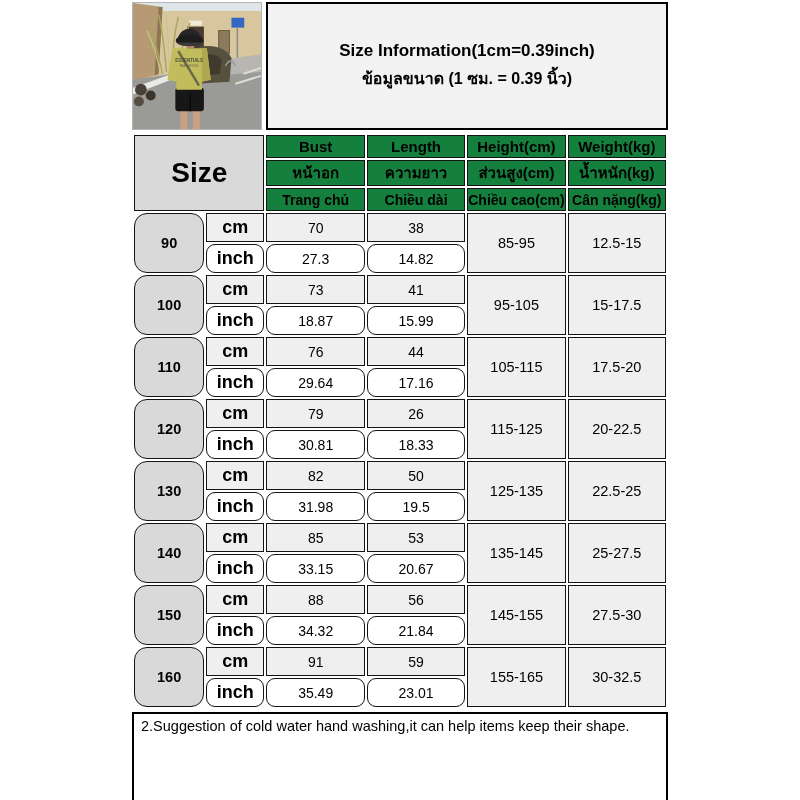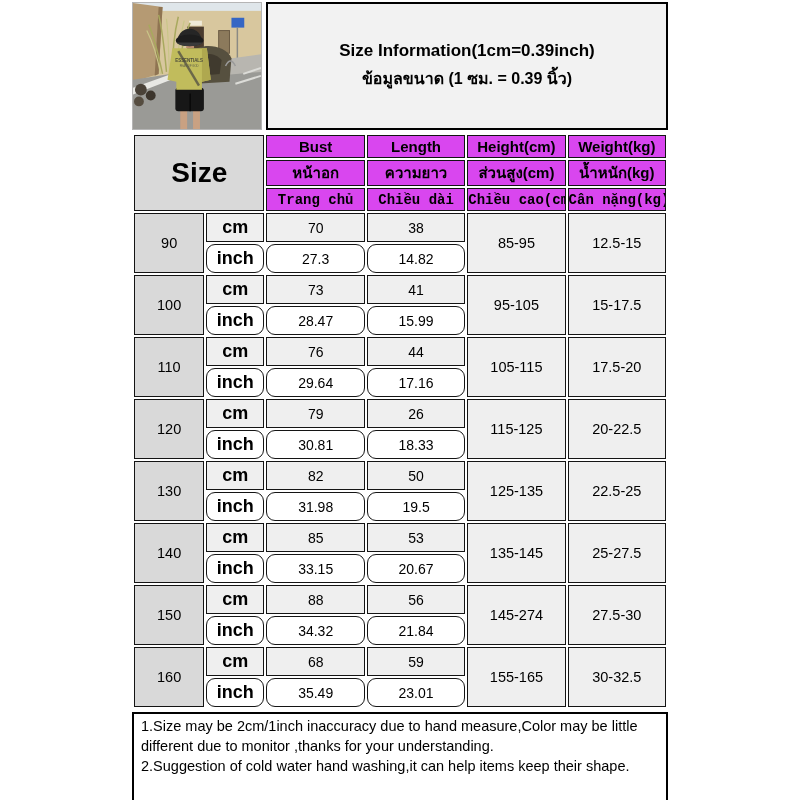--- a/index.html
+++ b/index.html
@@ -21,24 +21,24 @@
   .title-th{font-size:16px;font-weight:bold;}
   
   table.size-table{
     border-collapse:separate;border-spacing:2px;
     width:536px;table-layout:fixed;margin-top:3px;
   }
   table.size-table td{
     border:1px solid #141414;text-align:center;vertical-align:middle;
     padding:0;overflow:hidden;white-space:nowrap;
   }
-  td.hdr{background:#d946ef;font-weight:bold;font-size:15px;height:21px;}
-  td.hdr-vi{font-size:14px;font-family:Liberation Mono, monospace;}
+  td.hdr{background:#15803d;font-weight:bold;font-size:15px;height:21px;}
+  td.hdr-vi{font-size:14px;}
   td.size-big{background:#d9d9d9;font-weight:bold;font-size:28px;}
-  td.size-num{background:#d9d9d9;font-weight:normal;font-size:14.5px;}
+  td.size-num{background:#d9d9d9;font-weight:bold;font-size:14.5px;border-radius:13px;}
   td.unit{font-weight:bold;font-size:18px;}
   td.val{font-weight:normal;font-size:14px;}
   td.range{font-weight:normal;font-size:14.5px;background:#efefef;}
   tr.cm-row td{background:#efefef;height:27px;}
   tr.cm-row td.size-num{background:#d9d9d9;}
   tr.inch-row td{background:#ffffff;height:27px;border-radius:9px;}
   
   .attention{
     margin-top:3px;border:2px solid #000;box-sizing:border-box;background:#fff;
     width:536px;height:117px;padding:3px 7px;font-size:14.5px;line-height:1.37;
@@ -151,21 +151,21 @@
         <tr class="cm-row">
           <td class="size-num" rowspan="2">100</td>
           <td class="unit">cm</td>
           <td class="val">73</td>
           <td class="val">41</td>
           <td class="range" rowspan="2">95-105</td>
           <td class="range" rowspan="2">15-17.5</td>
         </tr>
         <tr class="inch-row">
           <td class="unit">inch</td>
-          <td class="val">28.47</td>
+          <td class="val">18.87</td>
           <td class="val">15.99</td>
         </tr>
         <tr class="cm-row">
           <td class="size-num" rowspan="2">110</td>
           <td class="unit">cm</td>
           <td class="val">76</td>
           <td class="val">44</td>
           <td class="range" rowspan="2">105-115</td>
           <td class="range" rowspan="2">17.5-20</td>
         </tr>
@@ -211,42 +211,41 @@
         <tr class="inch-row">
           <td class="unit">inch</td>
           <td class="val">33.15</td>
           <td class="val">20.67</td>
         </tr>
         <tr class="cm-row">
           <td class="size-num" rowspan="2">150</td>
           <td class="unit">cm</td>
           <td class="val">88</td>
           <td class="val">56</td>
-          <td class="range" rowspan="2">145-274</td>
+          <td class="range" rowspan="2">145-155</td>
           <td class="range" rowspan="2">27.5-30</td>
         </tr>
         <tr class="inch-row">
           <td class="unit">inch</td>
           <td class="val">34.32</td>
           <td class="val">21.84</td>
         </tr>
         <tr class="cm-row">
           <td class="size-num" rowspan="2">160</td>
           <td class="unit">cm</td>
-          <td class="val">68</td>
+          <td class="val">91</td>
           <td class="val">59</td>
           <td class="range" rowspan="2">155-165</td>
           <td class="range" rowspan="2">30-32.5</td>
         </tr>
         <tr class="inch-row">
           <td class="unit">inch</td>
           <td class="val">35.49</td>
           <td class="val">23.01</td>
         </tr>
       </tbody>
   </table>
 
   <div class="attention">
-    <div>1.Size may be 2cm/1inch inaccuracy due to hand measure,Color may be little different due to monitor ,thanks for your understanding.</div>
     <div>2.Suggestion of cold water hand washing,it can help items keep their shape.</div>
   </div>
 
 </div>
 
 </body></html>

